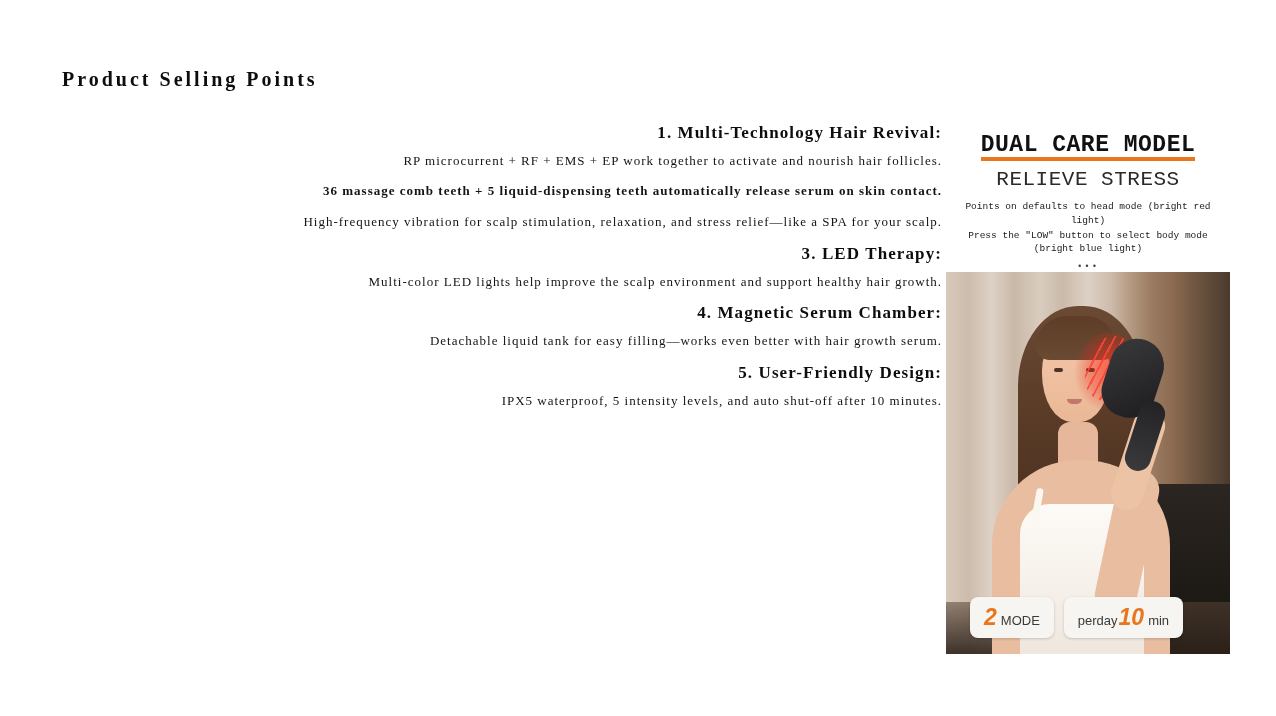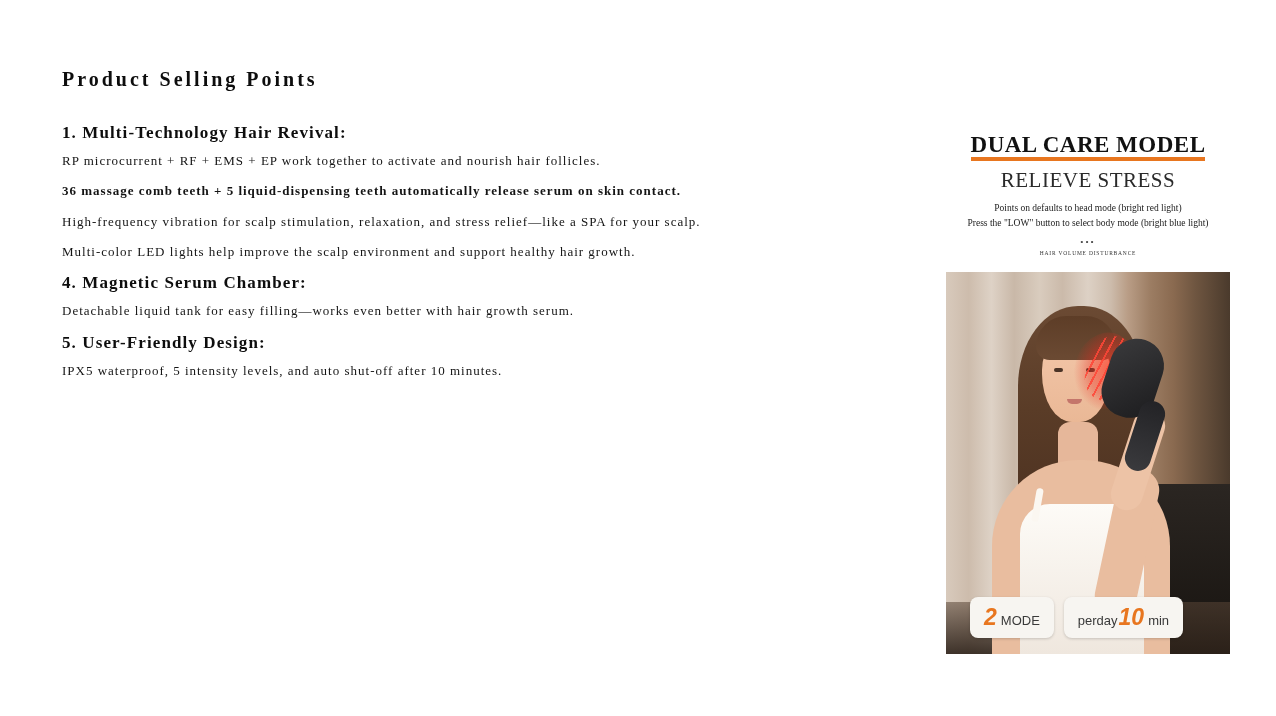--- a/index.html
+++ b/index.html
@@ -34,20 +34,21 @@
     font-size: 20px;
     font-weight: bold;
     letter-spacing: 3px;
     color: #0d0d0d;
     margin: 0 0 32px 0;
     line-height: 1.1;
   }
 
   .point {
     margin-bottom: 4px;
+    text-align: right;
   }
 
   .point-heading {
     font-size: 17px;
     font-weight: bold;
     letter-spacing: 1.1px;
     color: #0d0d0d;
     margin: 0 0 8px 0;
     line-height: 1.3;
   }
@@ -72,21 +73,21 @@
     top: 120px;
     width: 284px;
   }
 
   .banner {
     position: relative;
     width: 284px;
     height: 152px;
     background: #ffffff;
     text-align: center;
-    font-family: Liberation Serif, serif;
+    font-family: Liberation Mono, monospace;
   }
 
   .banner-title {
     display: inline-block;
     position: relative;
     font-size: 23px;
     font-weight: bold;
     letter-spacing: 0.5px;
     color: #111111;
     margin-top: 12px;
@@ -377,20 +378,21 @@
       <div class="point-heading">1. Multi-Technology Hair Revival:</div>
       <div class="point-body">RP microcurrent + RF + EMS + EP work together to activate and nourish hair follicles.</div>
       <div class="point-body tight">36 massage comb teeth + 5 liquid-dispensing teeth automatically release serum on skin contact.</div>
     </div>
 
     <div class="point">
       <div class="point-body">High-frequency vibration for scalp stimulation, relaxation, and stress relief—like a SPA for your scalp.</div>
     </div>
 
     <div class="point">
+      <div class="point-heading">3. LED Therapy:</div>
       <div class="point-body">Multi-color LED lights help improve the scalp environment and support healthy hair growth.</div>
     </div>
 
     <div class="point">
       <div class="point-heading">4. Magnetic Serum Chamber:</div>
       <div class="point-body">Detachable liquid tank for easy filling—works even better with hair growth serum.</div>
     </div>
 
     <div class="point">
       <div class="point-heading">5. User-Friendly Design:</div>

